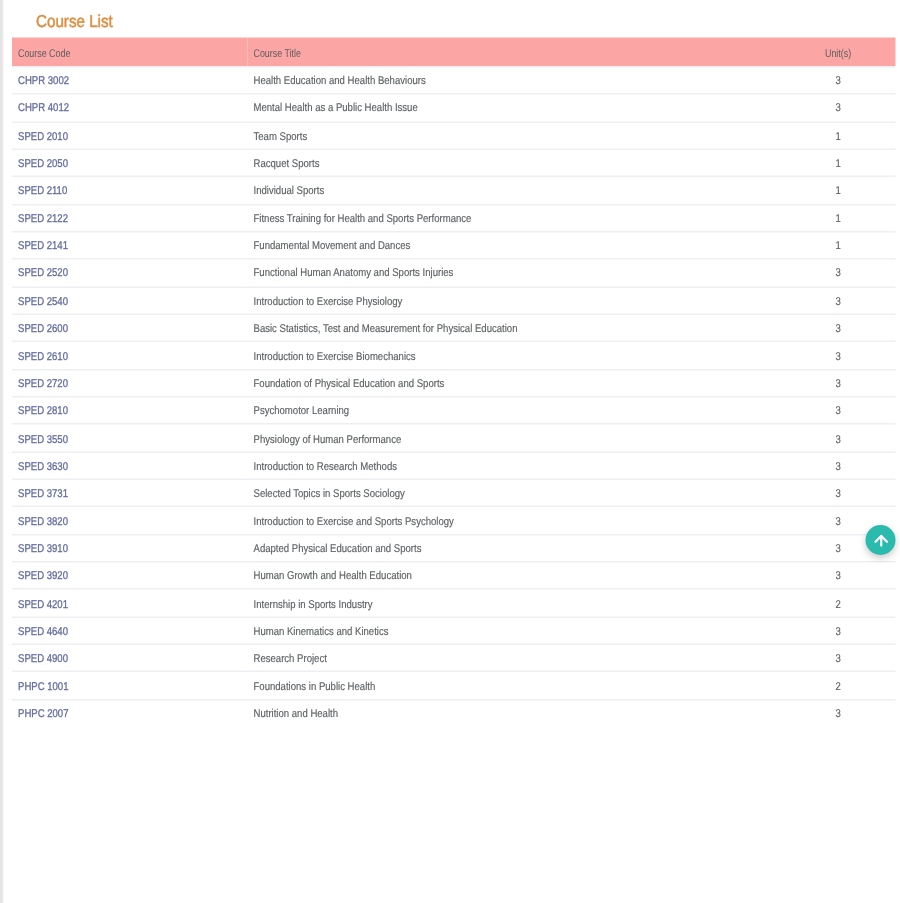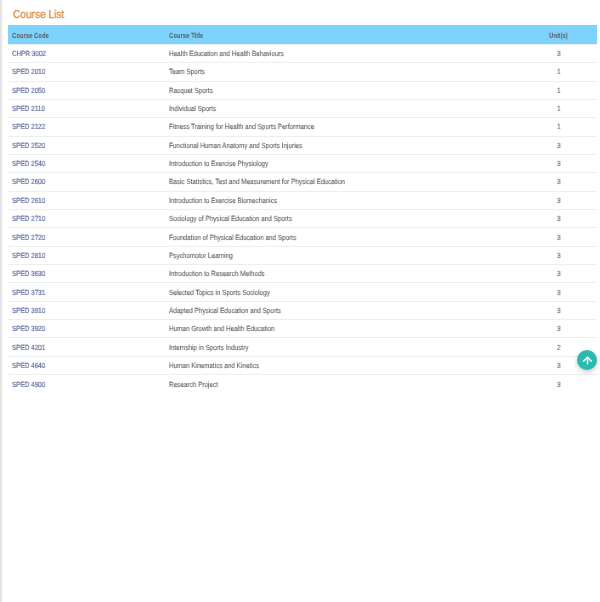--- a/index.html
+++ b/index.html
@@ -31,21 +31,21 @@
     background: linear-gradient(to right, #e5e5e5 0px, #e6e6e6 1.5px, #fafafa 2.4px, #ffffff 3px);
   }
   .page-title {
     color: #e08b3c;
     -webkit-text-stroke: 0.3px #e08b3c;
     font-size: 11.5px;
     font-weight: 400;
     margin: 0;
     padding: 0;
     position: absolute;
-    left: 13px;
+    left: 24px;
     top: 9px;
     line-height: 12px;
     white-space: nowrap;
   }
   .page-title span {
     display: inline-block;
     transform: scaleX(0.88);
     transform-origin: left top;
     will-change: transform;
   }
@@ -54,23 +54,23 @@
     left: 8px;
     top: 25.4px;
     width: 589px;
   }
   table.course-table {
     width: 589px;
     border-collapse: collapse;
     table-layout: fixed;
   }
   table.course-table thead th {
-    background: #7dd3fc;
+    background: #fca5a5;
     color: #5c5c5c;
-    font-weight: 700;
+    font-weight: 400;
     font-size: 7.5px;
     text-align: left;
     padding: 2px 0 0 4px;
     height: 19px;
     box-sizing: border-box;
     border: none;
     vertical-align: middle;
   }
   table.course-table tbody td span,
   table.course-table tbody td a {
@@ -144,82 +144,97 @@
           <th class="col-units"><span>Unit(s)</span></th>
         </tr>
       </thead>
       <tbody id="table-body">
           <tr>
             <td><a class="code-link">CHPR 3002</a></td>
             <td><span>Health Education and Health Behaviours</span></td>
             <td class="col-units"><span>3</span></td>
           </tr>
           <tr>
+            <td><a class="code-link">CHPR 4012</a></td>
+            <td><span>Mental Health as a Public Health Issue</span></td>
+            <td class="col-units"><span>3</span></td>
+          </tr>
+          <tr>
             <td><a class="code-link">SPED 2010</a></td>
             <td><span>Team Sports</span></td>
             <td class="col-units"><span>1</span></td>
           </tr>
           <tr>
             <td><a class="code-link">SPED 2050</a></td>
             <td><span>Racquet Sports</span></td>
             <td class="col-units"><span>1</span></td>
           </tr>
           <tr>
             <td><a class="code-link">SPED 2110</a></td>
             <td><span>Individual Sports</span></td>
             <td class="col-units"><span>1</span></td>
           </tr>
           <tr>
             <td><a class="code-link">SPED 2122</a></td>
             <td><span>Fitness Training for Health and Sports Performance</span></td>
             <td class="col-units"><span>1</span></td>
           </tr>
           <tr>
+            <td><a class="code-link">SPED 2141</a></td>
+            <td><span>Fundamental Movement and Dances</span></td>
+            <td class="col-units"><span>1</span></td>
+          </tr>
+          <tr>
             <td><a class="code-link">SPED 2520</a></td>
             <td><span>Functional Human Anatomy and Sports Injuries</span></td>
             <td class="col-units"><span>3</span></td>
           </tr>
           <tr>
             <td><a class="code-link">SPED 2540</a></td>
             <td><span>Introduction to Exercise Physiology</span></td>
             <td class="col-units"><span>3</span></td>
           </tr>
           <tr>
             <td><a class="code-link">SPED 2600</a></td>
             <td><span>Basic Statistics, Test and Measurement for Physical Education</span></td>
             <td class="col-units"><span>3</span></td>
           </tr>
           <tr>
             <td><a class="code-link">SPED 2610</a></td>
             <td><span>Introduction to Exercise Biomechanics</span></td>
             <td class="col-units"><span>3</span></td>
           </tr>
           <tr>
-            <td><a class="code-link">SPED 2710</a></td>
-            <td><span>Sociology of Physical Education and Sports</span></td>
-            <td class="col-units"><span>3</span></td>
-          </tr>
-          <tr>
             <td><a class="code-link">SPED 2720</a></td>
             <td><span>Foundation of Physical Education and Sports</span></td>
             <td class="col-units"><span>3</span></td>
           </tr>
           <tr>
             <td><a class="code-link">SPED 2810</a></td>
             <td><span>Psychomotor Learning</span></td>
             <td class="col-units"><span>3</span></td>
           </tr>
           <tr>
+            <td><a class="code-link">SPED 3550</a></td>
+            <td><span>Physiology of Human Performance</span></td>
+            <td class="col-units"><span>3</span></td>
+          </tr>
+          <tr>
             <td><a class="code-link">SPED 3630</a></td>
             <td><span>Introduction to Research Methods</span></td>
             <td class="col-units"><span>3</span></td>
           </tr>
           <tr>
             <td><a class="code-link">SPED 3731</a></td>
             <td><span>Selected Topics in Sports Sociology</span></td>
+            <td class="col-units"><span>3</span></td>
+          </tr>
+          <tr>
+            <td><a class="code-link">SPED 3820</a></td>
+            <td><span>Introduction to Exercise and Sports Psychology</span></td>
             <td class="col-units"><span>3</span></td>
           </tr>
           <tr>
             <td><a class="code-link">SPED 3910</a></td>
             <td><span>Adapted Physical Education and Sports</span></td>
             <td class="col-units"><span>3</span></td>
           </tr>
           <tr>
             <td><a class="code-link">SPED 3920</a></td>
             <td><span>Human Growth and Health Education</span></td>
@@ -231,20 +246,30 @@
             <td class="col-units"><span>2</span></td>
           </tr>
           <tr>
             <td><a class="code-link">SPED 4640</a></td>
             <td><span>Human Kinematics and Kinetics</span></td>
             <td class="col-units"><span>3</span></td>
           </tr>
           <tr>
             <td><a class="code-link">SPED 4900</a></td>
             <td><span>Research Project</span></td>
+            <td class="col-units"><span>3</span></td>
+          </tr>
+          <tr>
+            <td><a class="code-link">PHPC 1001</a></td>
+            <td><span>Foundations in Public Health</span></td>
+            <td class="col-units"><span>2</span></td>
+          </tr>
+          <tr>
+            <td><a class="code-link">PHPC 2007</a></td>
+            <td><span>Nutrition and Health</span></td>
             <td class="col-units"><span>3</span></td>
           </tr>
         </tbody>
     </table>
   </div>
 
   <div class="scroll-top">
     <svg width="11" height="11" viewBox="0 0 24 24">
       <path d="M12 5.0 L20.4 13.4" stroke="#ffffff" stroke-width="3.2" fill="none" stroke-linecap="round"></path>
       <path d="M12 5.0 L3.6 13.4" stroke="#ffffff" stroke-width="3.2" fill="none" stroke-linecap="round"></path>

